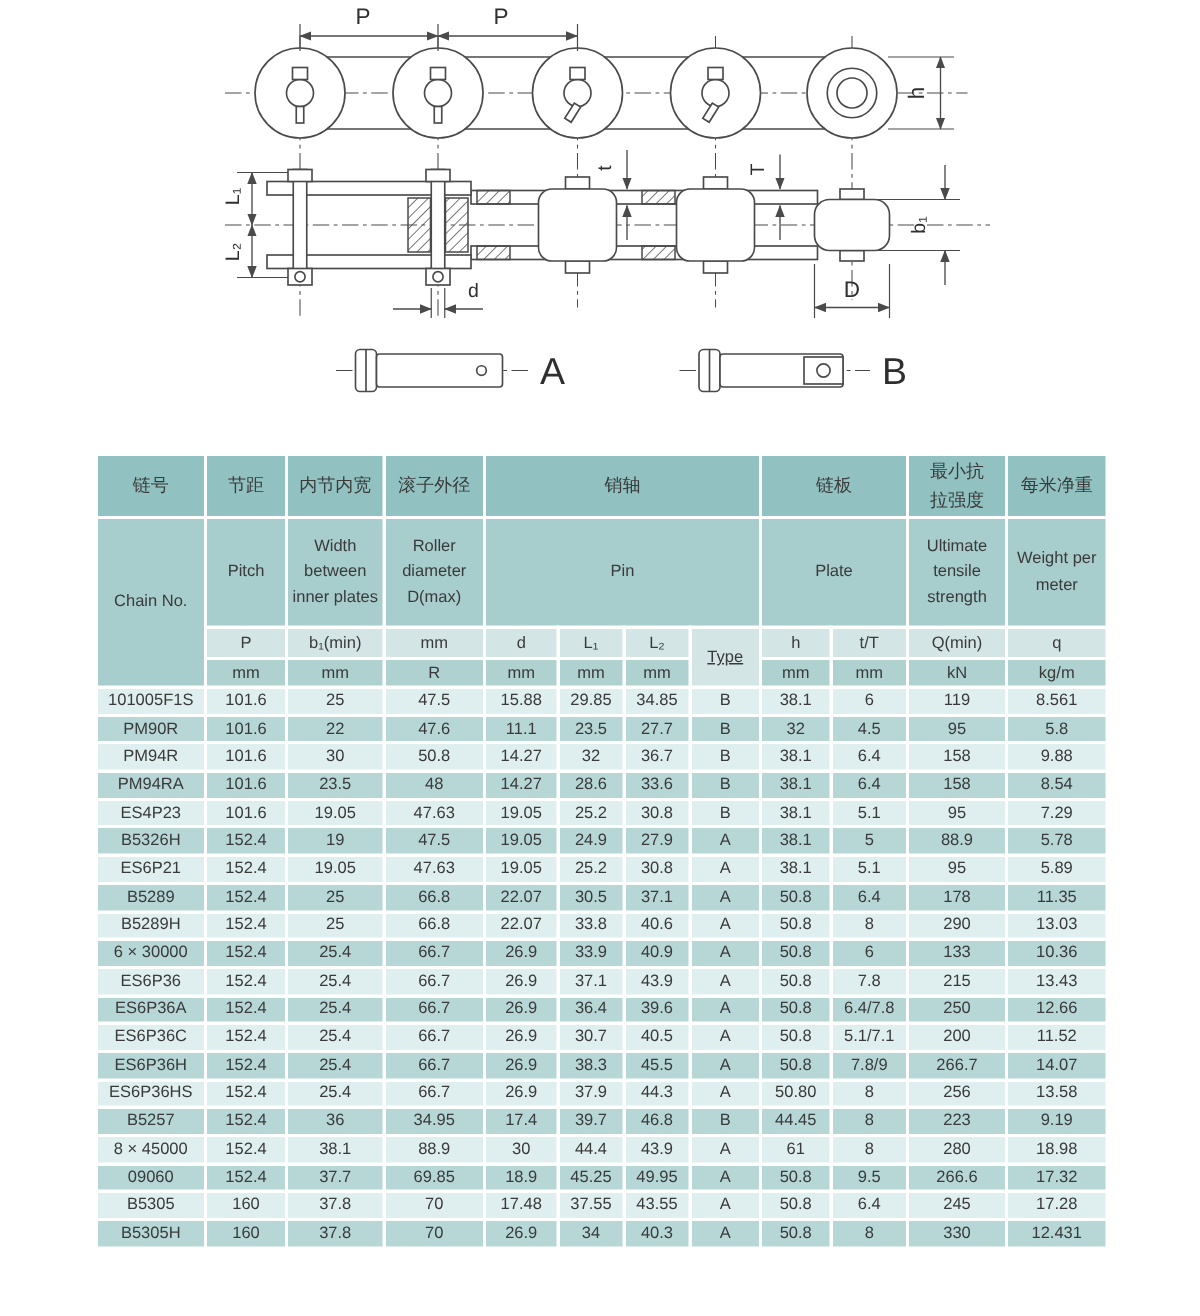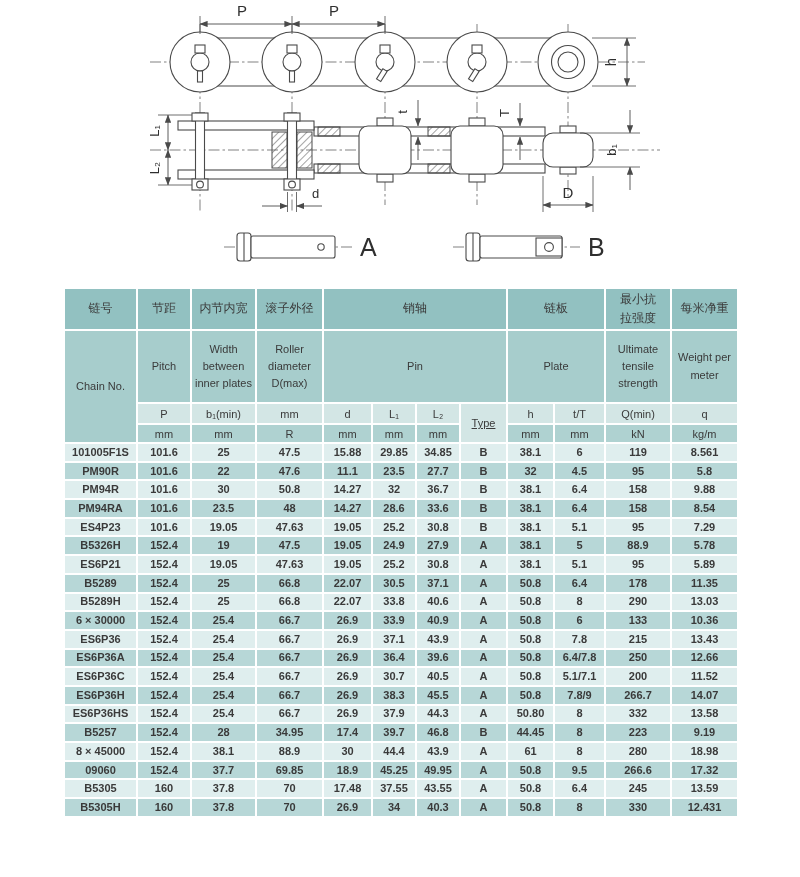--- a/index.html
+++ b/index.html
@@ -14,31 +14,31 @@
   svg .sn{fill:none;stroke:var(--line);stroke-width:1.1;}
   svg .thin{fill:none;stroke:var(--line);stroke-width:0.8;}
   svg .cl{fill:none;stroke:var(--line);stroke-width:0.7;stroke-dasharray:11 3 2.5 3;}
   svg .dim{fill:none;stroke:var(--line);stroke-width:0.9;}
   svg .hat{fill:url(#hatch);stroke:var(--line);stroke-width:1;}
   svg text{fill:#2f2f2f;font-family:"Liberation Sans",sans-serif;}
   svg .lab{font-size:15px;}
   svg .lab-sm{font-size:13px;}
   svg .lab-big{font-size:25px;}
 
-  table.spec{position:absolute;left:63px;top:287px;width:674px;border-collapse:collapse;
+  table.spec{position:absolute;left:63px;top:302px;width:674px;border-collapse:collapse;
              table-layout:fixed;text-align:center;color:var(--ink);}
   table.spec td{border:2px solid #fff;padding:0 1px;vertical-align:middle;overflow:hidden;}
   tr.h-zh{height:42px;} tr.h-zh td{background:var(--header-dark);font-size:12px;white-space:pre-line;line-height:1.6;}
   tr.h-en td{background:var(--header-mid);font-size:11px;line-height:1.55;}
   tr.h-en{height:73px;}
   td.span-head{background:var(--header-mid) !important;font-size:11px;text-align:center;}
   tr.h-sym{height:21px;} tr.h-sym td{background:var(--row-sym);font-size:11px;}
   tr.h-unit{height:19px;} tr.h-unit td{background:var(--row-unit);font-size:11px;}
   td.type-cell{background:var(--row-sym) !important;font-size:11px;text-decoration:underline;}
-  #data-rows tr{height:18.7px;font-weight:bold;}
+  #data-rows tr{height:18.7px;}
   #data-rows td{font-size:11px;line-height:1;}
   #data-rows tr.odd td{background:var(--row-light);}
   #data-rows tr.even td{background:var(--row-teal);}
 </style>
 </head>
 <body>
 
 <div class="page">
 
   <svg class="diagram" width="800" height="285" viewBox="0 0 800 285">
@@ -467,27 +467,27 @@
           <td>ES6P36HS</td>
           <td>152.4</td>
           <td>25.4</td>
           <td>66.7</td>
           <td>26.9</td>
           <td>37.9</td>
           <td>44.3</td>
           <td>A</td>
           <td>50.80</td>
           <td>8</td>
-          <td>332</td>
+          <td>256</td>
           <td>13.58</td>
         </tr>
         <tr class="even">
           <td>B5257</td>
           <td>152.4</td>
-          <td>28</td>
+          <td>36</td>
           <td>34.95</td>
           <td>17.4</td>
           <td>39.7</td>
           <td>46.8</td>
           <td>B</td>
           <td>44.45</td>
           <td>8</td>
           <td>223</td>
           <td>9.19</td>
         </tr>
@@ -524,21 +524,21 @@
           <td>160</td>
           <td>37.8</td>
           <td>70</td>
           <td>17.48</td>
           <td>37.55</td>
           <td>43.55</td>
           <td>A</td>
           <td>50.8</td>
           <td>6.4</td>
           <td>245</td>
-          <td>13.59</td>
+          <td>17.28</td>
         </tr>
         <tr class="even">
           <td>B5305H</td>
           <td>160</td>
           <td>37.8</td>
           <td>70</td>
           <td>26.9</td>
           <td>34</td>
           <td>40.3</td>
           <td>A</td>

